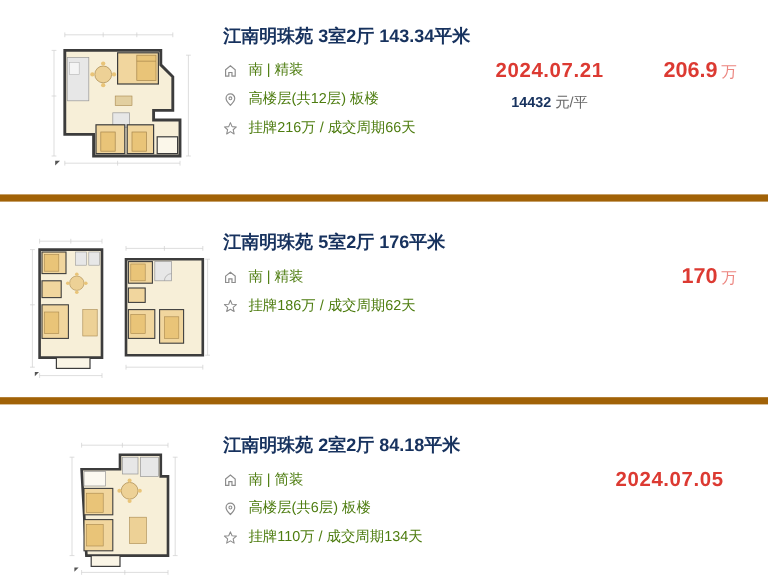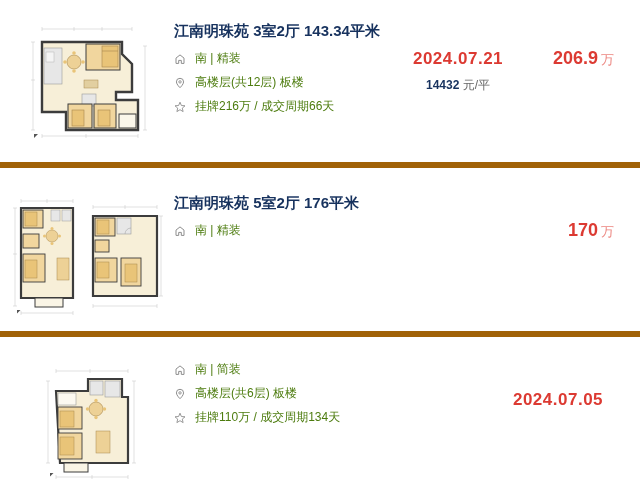--- a/index.html
+++ b/index.html
@@ -1,20 +1,20 @@
 <!DOCTYPE html>
 <html><head>
 <meta charset="utf-8">
 <style>
   * { margin:0; padding:0; box-sizing:border-box; }
   html,body { width:640px; height:488px; background:#ffffff; overflow:hidden;
     font-family:"Liberation Sans","DejaVu Sans",sans-serif; }
   .page { width:640px; height:488px; background:#fff; }
 
-  .row { display:flex; align-items:flex-start; padding:22px 26px 0 6px; }
+  .row { display:flex; align-items:flex-start; padding:22px 26px 0 18px; }
   .row-sep { border-top:6px solid #a16207; }
   .row-1 { height:162px; }
   .row-2 { height:169px; padding-top:26px; }
   .row-3 { height:157px; padding-top:26px; }
 
   .plan-col { width:164px; flex:0 0 164px; display:flex; justify-content:center;
     align-items:flex-start; gap:2px; cursor:pointer; }
 
   .info-col { flex:1 1 auto; min-width:0; padding-left:4px; }
   .title { font-size:15px; line-height:17px; font-weight:bold; color:#17325e;
@@ -173,20 +173,26 @@
       </svg>
     </div>
     <div class="info-col">
       <div class="title">江南明珠苑 5室2厅 176平米</div>
       <div class="detail">
         <svg class="ico" viewBox="0 0 12 12">
             <path d="M2 5.1 L6 1.9 L10 5.1 V10.4 H7.3 V7.4 H4.7 V10.4 H2 Z" fill="none" stroke="#8d8d8d" stroke-width="1"></path>
           </svg>
         <span>南 | 精装</span>
       </div>
+      <div class="detail">
+        <svg class="ico" viewBox="0 0 12 12">
+            <path d="M6 1.2 L7.4 4.5 L11 4.8 L8.3 7.1 L9.1 10.6 L6 8.7 L2.9 10.6 L3.7 7.1 L1 4.8 L4.6 4.5 Z" fill="none" stroke="#8d8d8d" stroke-width="0.9" stroke-linejoin="round"></path>
+          </svg>
+        <span>挂牌186万 / 成交周期62天</span>
+      </div>
     </div>
     <div class="price-col">
       <span class="price-value">170</span><span class="price-unit">万</span>
     </div>
   </div>
 
   <div class="row row-3 row-sep">
     <div class="plan-col">
       <svg viewBox="0 0 112 118" width="112" height="118">
         <g stroke="#cfcfcf" stroke-width="0.6">
@@ -217,20 +223,21 @@
         <circle cx="55.5" cy="46" r="1.7" fill="#e9c478"></circle>
           <circle cx="72.5" cy="46" r="1.7" fill="#e9c478"></circle>
         <rect x="26" y="70" width="24" height="26" fill="#f1d69e" stroke="#3c3c3c" stroke-width="0.9"></rect>
         <rect x="28" y="74" width="14" height="18" fill="#e9c478" stroke="#a8884e" stroke-width="0.5"></rect>
         <rect x="64" y="68" width="14" height="22" fill="#edd196" stroke="#a8884e" stroke-width="0.5"></rect>
         <rect x="32" y="100" width="24" height="9" fill="#faf5e6" stroke="#3c3c3c" stroke-width="1"></rect>
         <path d="M18,110 l3.5,0 l-3.5,3.5 z" fill="#555"></path>
       </svg>
     </div>
     <div class="info-col">
+      <div class="title">江南明珠苑 2室2厅 84.18平米</div>
       <div class="detail">
         <svg class="ico" viewBox="0 0 12 12">
             <path d="M2 5.1 L6 1.9 L10 5.1 V10.4 H7.3 V7.4 H4.7 V10.4 H2 Z" fill="none" stroke="#8d8d8d" stroke-width="1"></path>
           </svg>
         <span>南 | 简装</span>
       </div>
       <div class="detail">
         <svg class="ico" viewBox="0 0 12 12">
             <path d="M6 1.3 a3.6 3.6 0 0 1 3.6 3.6 c0 2.4 -3.6 5.8 -3.6 5.8 s-3.6 -3.4 -3.6 -5.8 A3.6 3.6 0 0 1 6 1.3 Z" fill="none" stroke="#8d8d8d" stroke-width="1"></path>
             <circle cx="6" cy="4.9" r="1.2" fill="none" stroke="#8d8d8d" stroke-width="0.9"></circle>

